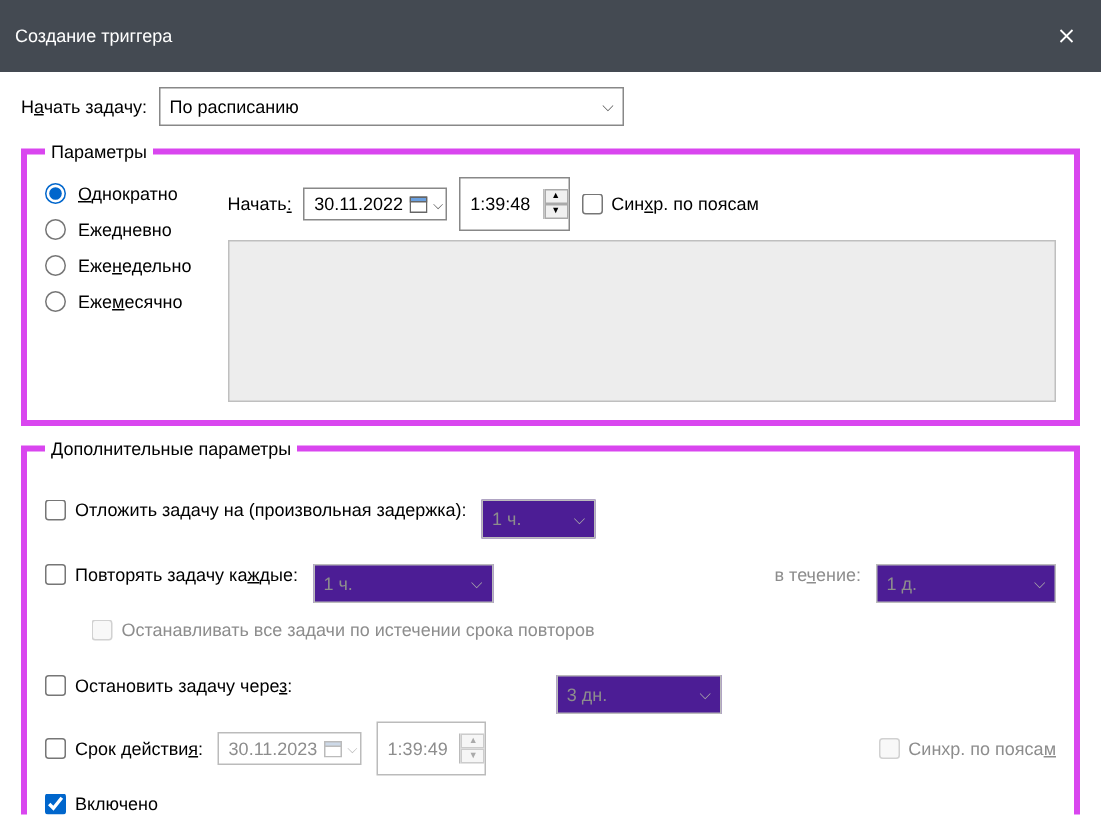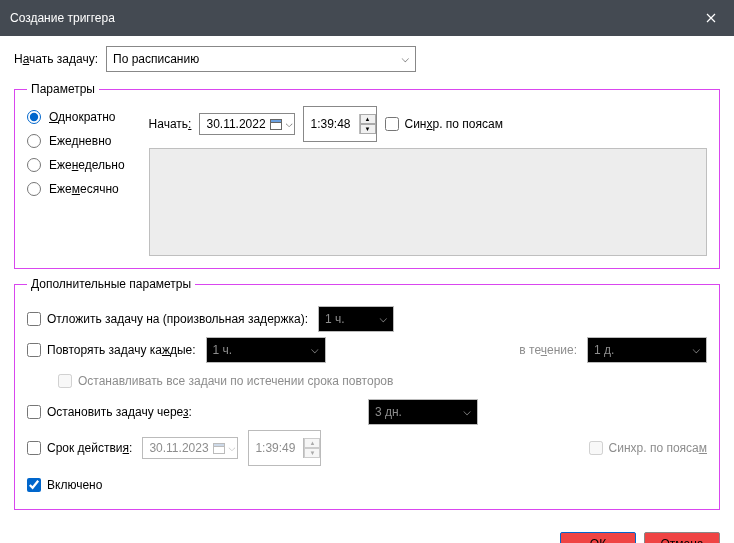--- a/index.html
+++ b/index.html
@@ -1,29 +1,29 @@
 <!DOCTYPE html>
 <html><head>
 <meta charset="utf-8">
 <style>
   * { box-sizing: border-box; font-family: "Segoe UI", Tahoma, sans-serif; font-size: 12px; }
   body { margin: 0; background: #fff; width: 734px; height: 543px; }
-  .titlebar { background: #444a52; color: #fff; height: 36px; display: flex; align-items: center; padding: 0 0 0 10px; }
+  .titlebar { background: #444a52; color: #fff; height: 48px; display: flex; align-items: center; padding: 0 0 0 10px; }
   .titlebar .title { flex: 1; font-size: 12px; }
   .closebox { width: 46px; height: 31px; display: flex; align-items: center; justify-content: center; cursor: pointer; }
   .closebox svg { width: 10px; height: 10px; }
   .content { padding: 10px 14px 12px 14px; }
   .row { display: flex; align-items: center; gap: 8px; }
   .label { color: #000; }
   .underline { text-decoration: underline; }
   .combo { display: inline-flex; align-items: center; justify-content: space-between; border: 1px solid #888; background: #fff; padding: 2px 6px; height: 26px; }
-  .combo.disabled { color: #8d8d8d; background: #000000; border-color: #bbb; }
+  .combo.disabled { color: #8d8d8d; background: #4c1d95; border-color: #bbb; margin-top: 12px; }
   .combo .caret { font-size: 10px; color: #555; margin-left: 6px; }
   .combo.disabled .caret { color: #aaa; }
-  fieldset { border: 1px solid #d946ef; margin: 8px 0 0 0; padding: 10px 12px 12px 12px; }
+  fieldset { border: 4px solid #d946ef; margin: 8px 0 0 0; padding: 10px 12px 12px 12px; }
   legend { padding: 0 4px; }
   .param-flex { display: flex; gap: 24px; align-items: flex-start; }
   .radios { display: flex; flex-direction: column; gap: 10px; padding-top: 4px; }
   .radio { display: flex; align-items: center; gap: 8px; }
   .radio input[type=radio] { width: 14px; height: 14px; accent-color: #0066cc; margin: 0; }
   .rightpane { flex: 1; }
   .notebook { border: 1px solid #bfbfbf; background: #ededed; height: 108px; margin-top: 6px; }
   .date-field { display: inline-flex; align-items: center; border: 1px solid #888; background: #fff; height: 22px; padding: 0 2px 0 6px; gap: 4px; }
   .date-field.disabled { color: #8d8d8d; border-color: #bbb; }
   .date-icon { width: 12px; height: 12px; display: inline-block; }

